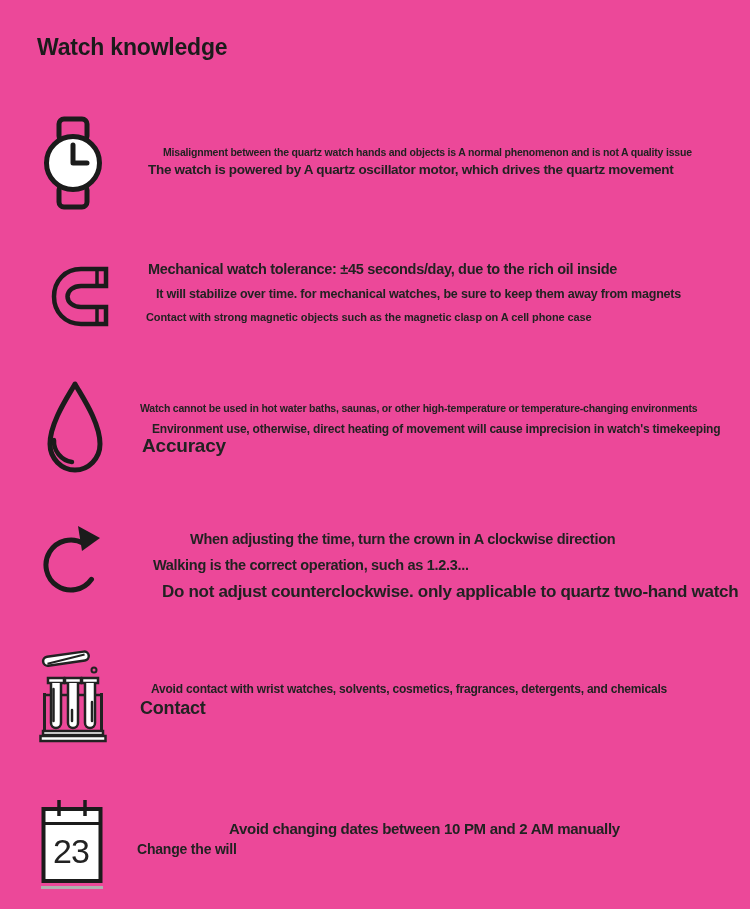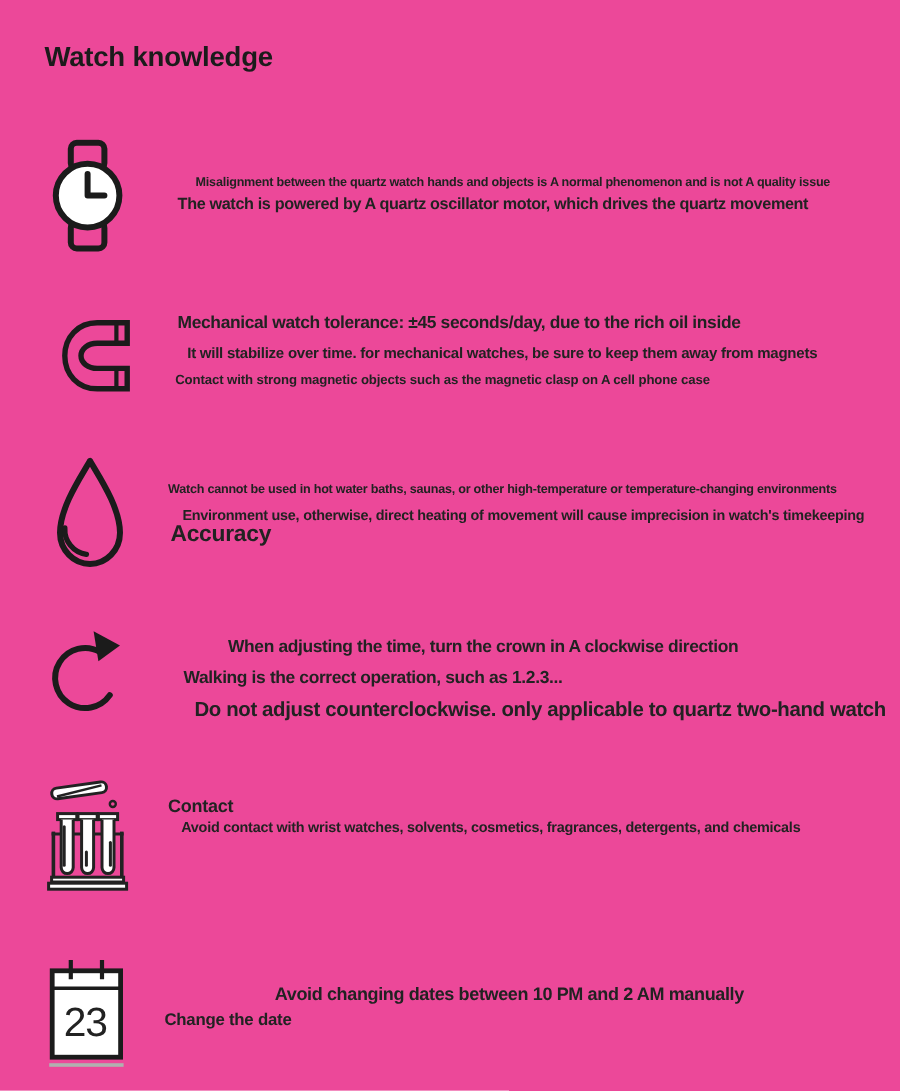--- a/index.html
+++ b/index.html
@@ -17,21 +17,21 @@
   #s2l1 { left:148px; top:261px; font-size:14.5px; letter-spacing:-0.3px; }
   #s2l2 { left:156px; top:287px; font-size:12.5px; letter-spacing:-0.2px; }
   #s2l3 { left:146px; top:311px; font-size:11px;   letter-spacing:-0.1px; }
   #s3l1 { left:140px; top:402px; font-size:10.5px; letter-spacing:-0.2px; }
   #s3l2 { left:152px; top:422px; font-size:12px;   letter-spacing:-0.2px; }
   #s3l3 { left:142px; top:435px; font-size:19px;   letter-spacing:-0.2px; }
   #s4l1 { left:190px; top:531px; font-size:14.5px; letter-spacing:-0.3px; }
   #s4l2 { left:153px; top:557px; font-size:14.5px; letter-spacing:-0.3px; }
   #s4l3 { left:150px; top:582px; font-size:17px; letter-spacing:-0.3px;margin-left:12px; }
   #s5l1 { left:151px; top:682px; font-size:12px;   letter-spacing:-0.2px; }
-  #s5l2 { left:140px; top:664px; font-size:15px;   letter-spacing:-0.2px; }
+  #s5l2 { left:140px; top:698px; font-size:18px;   letter-spacing:-0.2px; }
   #s6l1 { left:210px; top:820px; font-size:15px;   letter-spacing:-0.3px;margin-left:19px; }
   #s6l2 { left:137px; top:841px; font-size:14px;   letter-spacing:-0.2px; }
   .icon { position:absolute; line-height:0;text-decoration:underline; }
   #icon-watch    { left:42px; top:116px; }
   #icon-magnet   { left:51px; top:266px; }
   #icon-drop     { left:42px; top:380px; }
   #icon-arrow    { left:42px; top:521px; }
   #icon-tubes    { left:39px; top:645px; }
   #icon-calendar { left:40px; top:796px; }
   #calendar-shadow { position:absolute; left:41px; top:886px; width:62px; height:3px; background:#b0b0b0; }
@@ -129,16 +129,16 @@
     <div class="icon" id="icon-calendar">
       <svg width="64" height="89" viewBox="0 0 64 89">
         <rect x="3.5" y="13" width="57" height="72" fill="#ffffff" stroke="#1b1b1b" stroke-width="4"></rect>
         <path d="M3.5,27.5 L60.5,27.5" stroke="#1b1b1b" stroke-width="3"></path>
         <path d="M19,4 L19,20 M45,4 L45,20" stroke="#1b1b1b" stroke-width="3.5"></path>
         <text x="31" y="67" text-anchor="middle" font-family="Liberation Sans, sans-serif" font-size="34" letter-spacing="-1" fill="#222">23</text>
       </svg>
     </div>
     <div id="calendar-shadow"></div>
     <div class="t" id="s6l1">Avoid changing dates between 10 PM and 2 AM manually</div>
-    <div class="t" id="s6l2">Change the date</div>
+    <div class="t" id="s6l2">Change the will</div>
   </div>
 
 </div>
 
 </body></html>

